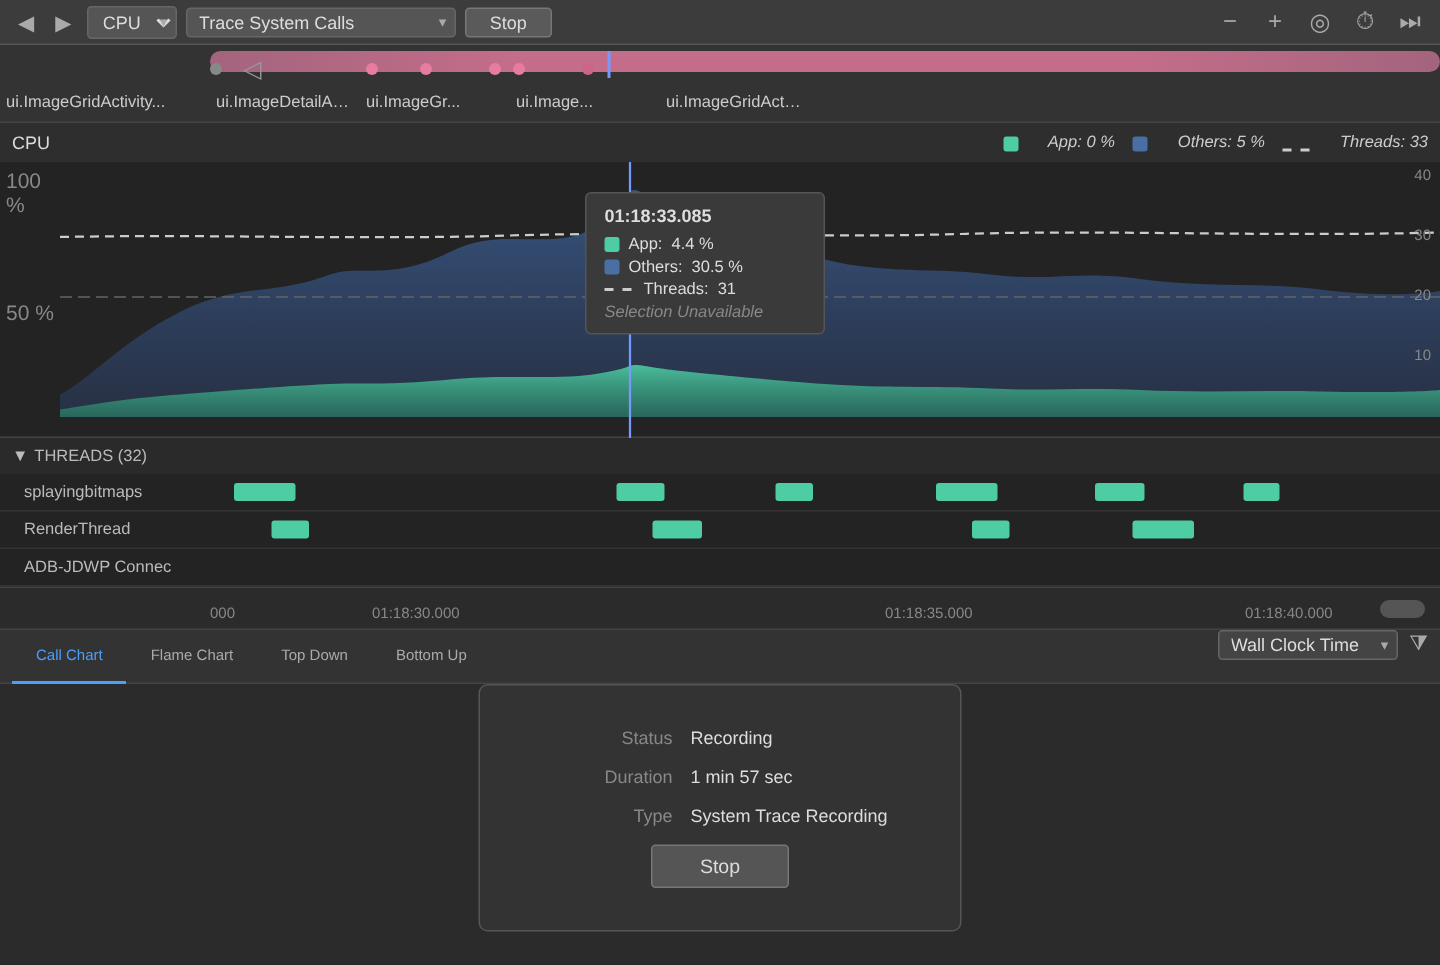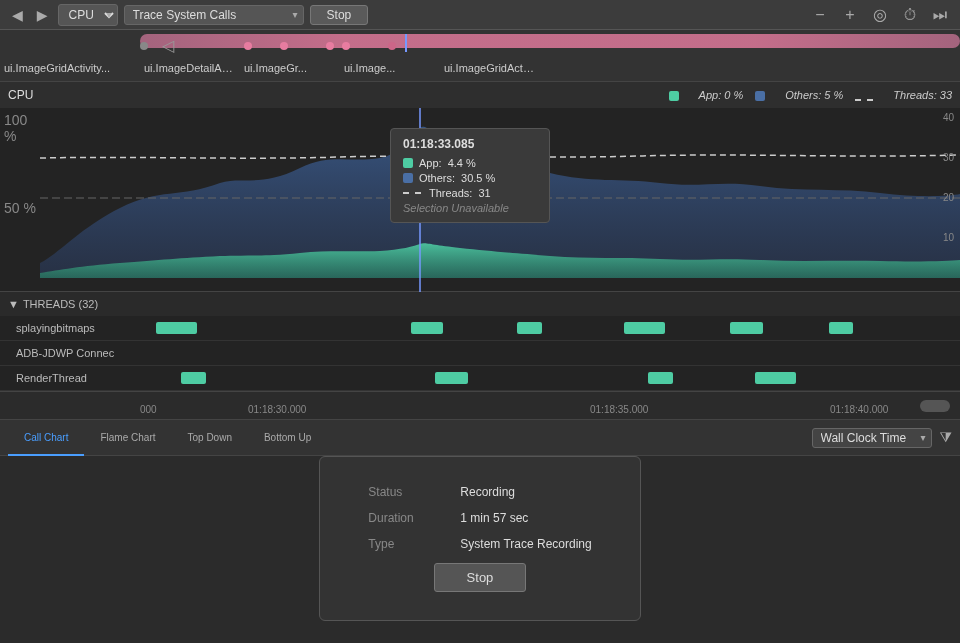--- a/index.html
+++ b/index.html
@@ -337,21 +337,21 @@
       position: relative;
       top: 1px;
     }
     .tab.active {
       color: #4a9eff;
       border-bottom: 2px solid #4a9eff;
     }
     .tab-right {
       margin-left: auto;
       display: flex;
-      align-items: center;
+      align-items: flex-start;
       gap: 8px;
     }
     .wall-clock-select {
       background: #444;
       border: 1px solid #666;
       color: #ddd;
       padding: 2px 24px 2px 8px;
       border-radius: 3px;
       font-size: 12px;
       cursor: pointer;
@@ -381,20 +381,21 @@
       background: #333;
       min-width: 300px;
     }
     .recording-row {
       display: flex;
       align-items: baseline;
       margin-bottom: 12px;
     }
     .recording-label {
       width: 80px;
+      text-align: right;
       color: #888;
       font-size: 12px;
       margin-right: 12px;
     }
     .recording-value {
       color: #ddd;
       font-size: 12px;
     }
     .recording-stop-btn {
       display: block;
@@ -563,32 +564,32 @@
         <div class="thread-bar-segment" style="left:2%;width:5%;"></div>
         <div class="thread-bar-segment" style="left:33%;width:4%;"></div>
         <div class="thread-bar-segment" style="left:46%;width:3%;"></div>
         <div class="thread-bar-segment" style="left:59%;width:5%;"></div>
         <div class="thread-bar-segment" style="left:72%;width:4%;"></div>
         <div class="thread-bar-segment" style="left:84%;width:3%;"></div>
       </div>
     </div>
 
     <div class="thread-row">
-      <div class="thread-label">ADB-JDWP Connec</div>
-      <div class="thread-bars">
-      </div>
-    </div>
-
-    <div class="thread-row">
       <div class="thread-label">RenderThread</div>
       <div class="thread-bars">
         <div class="thread-bar-segment" style="left:5%;width:3%;"></div>
         <div class="thread-bar-segment" style="left:36%;width:4%;"></div>
         <div class="thread-bar-segment" style="left:62%;width:3%;"></div>
         <div class="thread-bar-segment" style="left:75%;width:5%;"></div>
+      </div>
+    </div>
+
+    <div class="thread-row">
+      <div class="thread-label">ADB-JDWP Connec</div>
+      <div class="thread-bars">
       </div>
     </div>
   </div>
 </div>
 
 <div class="time-ruler">
   <span class="time-label" style="left:140px;">000</span>
   <span class="time-label" style="left:248px;">01:18:30.000</span>
   <span class="time-label" style="left:546px;padding-left:44px;">01:18:35.000</span>
   <span class="time-label" style="left:830px;">01:18:40.000</span>

